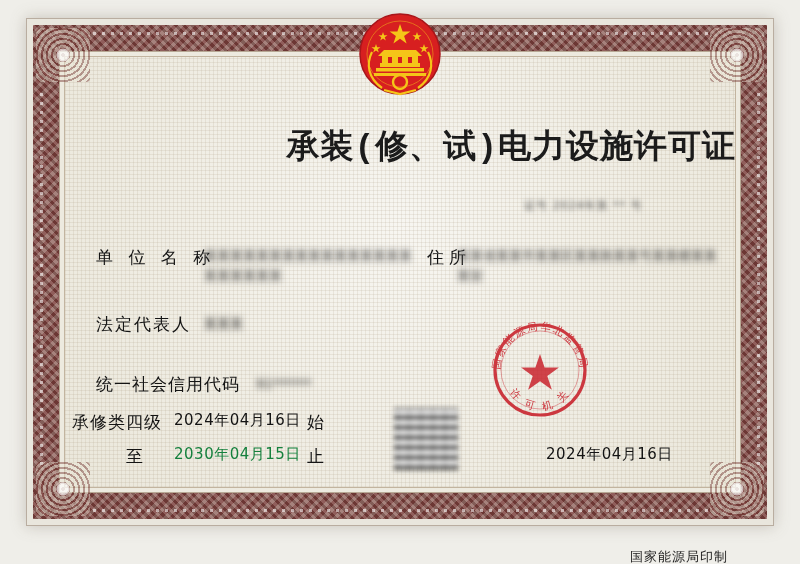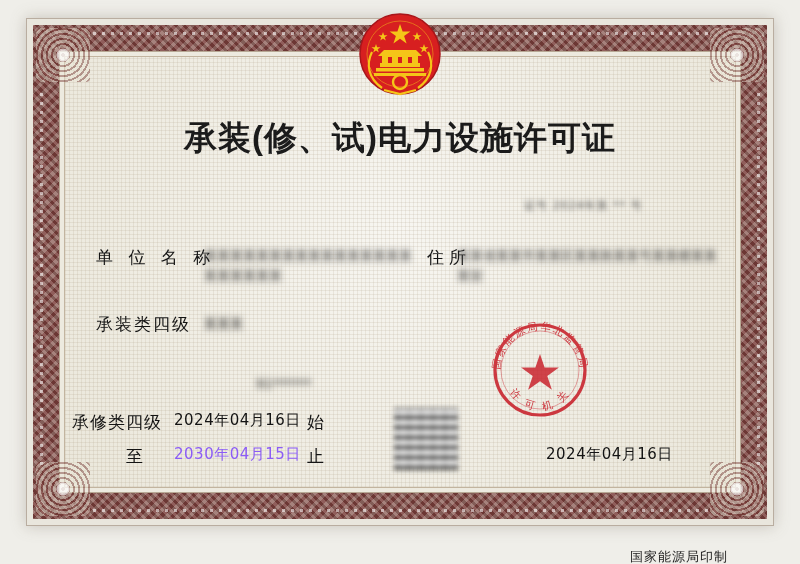--- a/index.html
+++ b/index.html
@@ -112,24 +112,24 @@
     left: 64px;
     top: 56px;
     width: 672px;
     height: 432px;
     z-index: 4;
   }
 
   .doc-title {
     position: absolute;
     left: 0;
-    top: 60px;
+    top: 68px;
     width: 672px;
-    text-align: center;
-    font-family: Liberation Sans, sans-serif;
+    text-align: right;
+    font-family: Liberation Mono, monospace;
     font-size: 33px;
     font-weight: bold;
     letter-spacing: 1px;
     color: #1b1b1b;
     white-space: nowrap;
   }
 
   .cert-no {
     position: absolute;
     left: 460px;
@@ -182,21 +182,21 @@
   
   .lbl-code  { left: 32px;  top: 317px; letter-spacing: 1px; }
   .val-code  { left: 192px; top: 318px; width: 160px; }
 
   
   .lbl-valid-from { left: 8px;  top: 355px; letter-spacing: 1px; }
   .val-valid-from { left: 110px; top: 355px; font-size: 15px; color: #141414; letter-spacing: 0.5px; }
   .sfx-valid-from { left: 243px; top: 355px; }
 
   .lbl-valid-to { left: 62px;  top: 389px; }
-  .val-valid-to { left: 110px; top: 389px; font-size: 15px; color: #8b5cf6; letter-spacing: 0.5px; }
+  .val-valid-to { left: 110px; top: 389px; font-size: 15px; color: #15803d; letter-spacing: 0.5px; }
   .sfx-valid-to { left: 243px; top: 389px; }
 
   .qr-block {
     position: absolute;
     left: 330px;
     top: 352px;
     width: 64px;
     height: 62px;
     background-color: #c9c9c9;
     background-image:
@@ -298,24 +298,25 @@
     <div class="doc-title">承装(修、试)电力设施许可证</div>
 
     <div class="cert-no">证号 2024年第 ** 号</div>
 
     <div class="field-label lbl-unit">单 位 名 称</div>
     <div class="field-value val-unit redacted">某某某某某某某某某某某某某某某某某某某某某某</div>
 
     <div class="field-label lbl-addr">住所</div>
     <div class="field-value val-addr redacted">某某省某某市某某区某某路某某号某某楼某某某室</div>
 
-    <div class="field-label lbl-legal">承装类四级</div>
+    <div class="field-label lbl-legal">法定代表人</div>
     <div class="field-value val-legal redacted-strong">某某某</div>
 
 
+    <div class="field-label lbl-code">统一社会信用代码</div>
     <div class="field-value val-code redacted-strong">91******</div>
 
     <div class="field-label lbl-valid-from">承修类四级</div>
     <div class="field-label val-valid-from">2024年04月16日</div>
     <div class="field-label sfx-valid-from">始</div>
 
     <div class="field-label lbl-valid-to">至</div>
     <div class="field-label val-valid-to">2030年04月15日</div>
     <div class="field-label sfx-valid-to">止</div>
 

